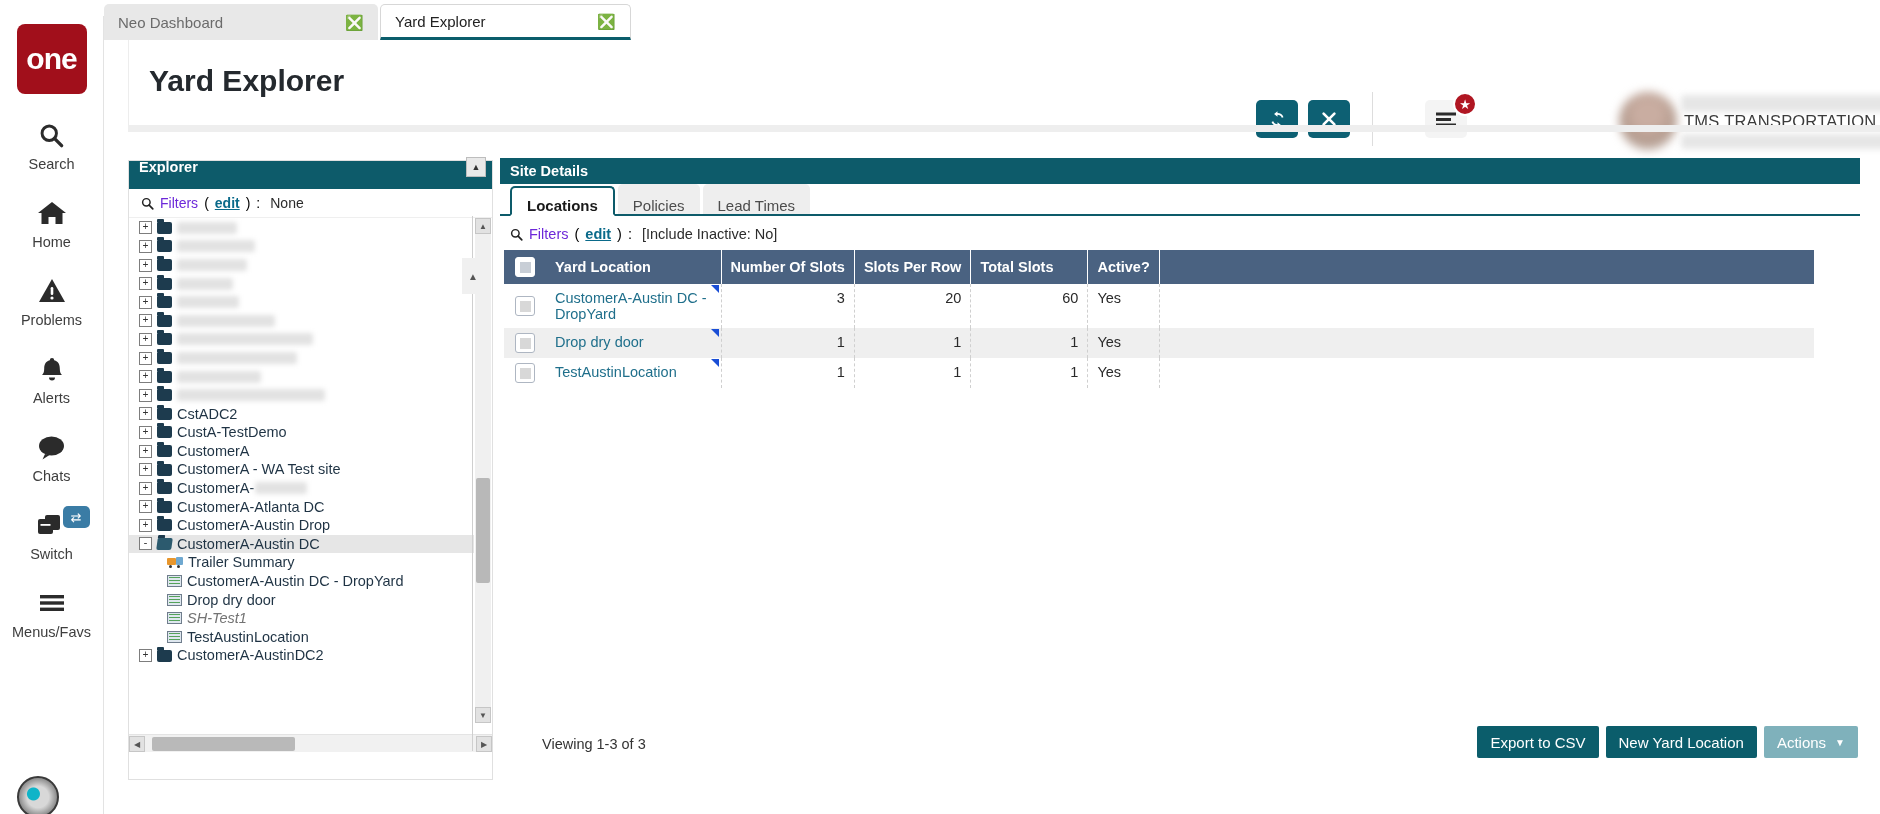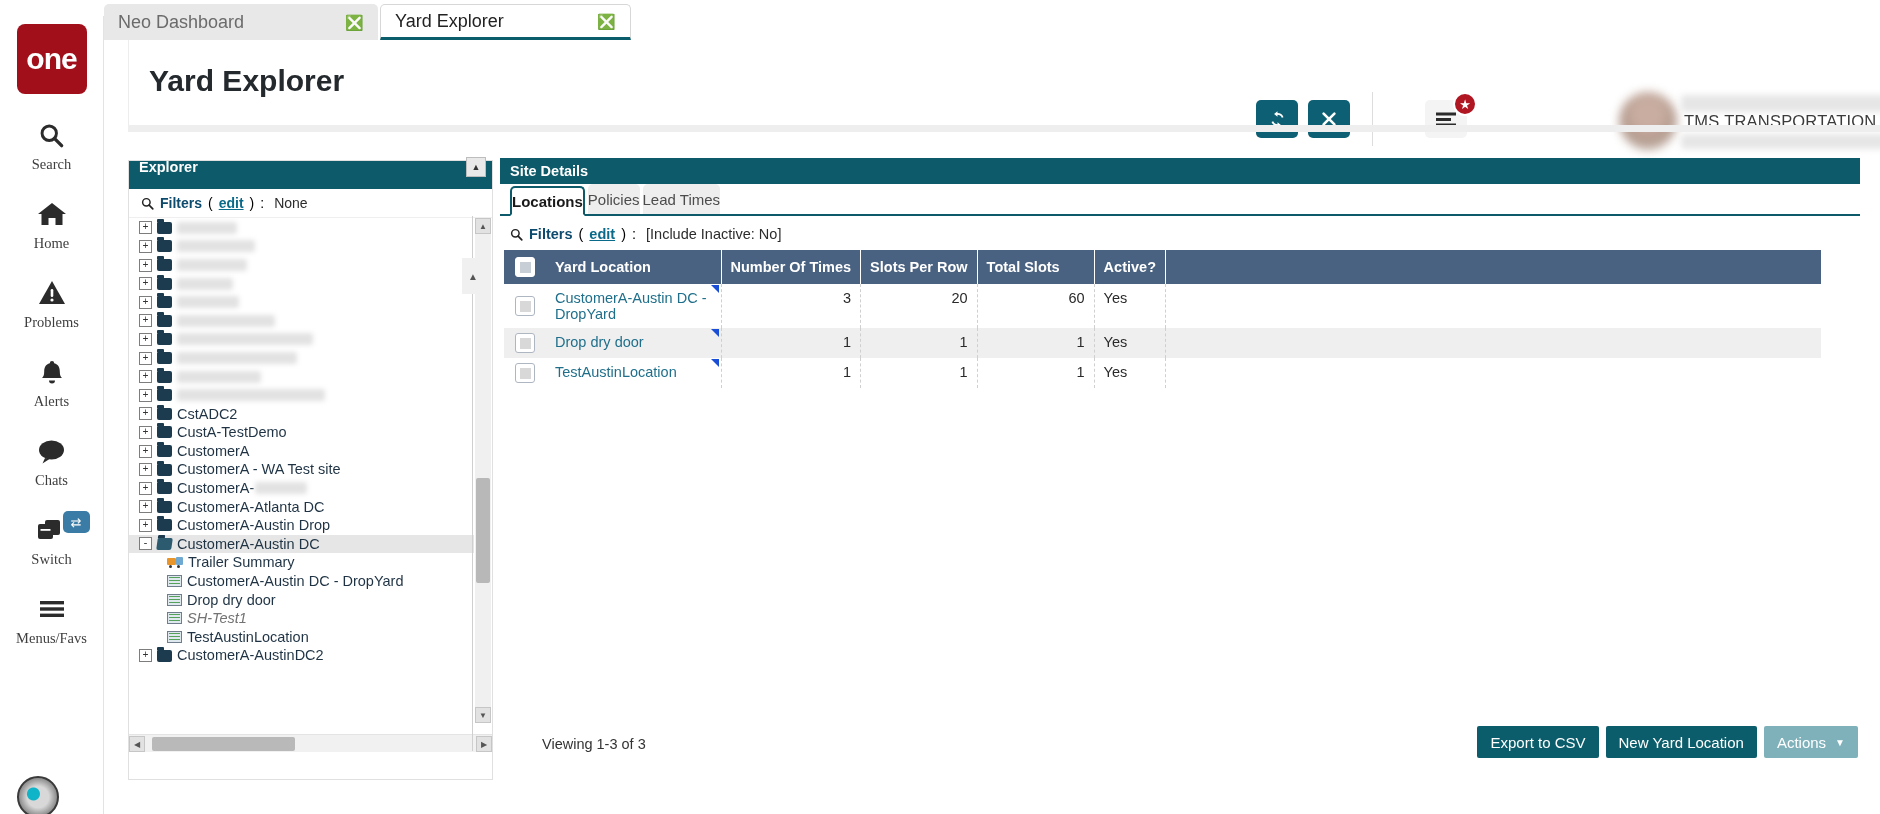--- a/index.html
+++ b/index.html
@@ -28,21 +28,21 @@
   .rail-item {
     width:104px; display:flex; flex-direction:column; align-items:center;
     margin-top:24px; cursor:pointer; position:relative;
   }
   .rail-item .glyph {
     color:#2b2b2b; line-height:1; display:flex; align-items:center; justify-content:center;
     height:34px;
   }
   .rail-item .rail-label {
     font-size:14.5px; color:#3e3e3e; margin-top:4px;
-    font-family:Liberation Serif, serif;
+    font-family:Liberation Sans, sans-serif;
   }
   .switch-badge {
     position:absolute; right:14px; top:-2px; width:27px; height:22px;
     background:#3a7ca5; border-radius:5px; color:#fff;
     display:flex; align-items:center; justify-content:center; font-size:13px;
   }
   #rail-bottom-avatar {
     position:absolute; bottom:12px; left:17px; width:42px; height:42px;
     border-radius:50%;
     background:
@@ -55,21 +55,21 @@
   #tabbar {
     position:absolute; left:104px; top:0; width:1776px; height:40px;
     background:#ffffff;
   }
   .tab {
     position:absolute; top:4px; height:36px;
     display:flex; align-items:center; cursor:pointer;
     border-top-left-radius:5px; border-top-right-radius:5px;
     padding:0 14px;
   }
-  .tab .tab-label { font-size:18px; white-space:nowrap; }
+  .tab .tab-label { font-size:15px; white-space:nowrap; }
   .tab .tab-close {
     margin-left:auto; padding-left:18px; font-size:15px; line-height:1;
     display:flex; align-items:center;
   }
   #tab-0 {
     left:0; width:274px; background:#e8e8e8; color:#6b6b6b;
   }
   #tab-0 .tab-close { color:#8e8e8e; }
   #tab-1 {
     left:276px; width:251px; background:#ffffff; color:#222;
@@ -140,21 +140,21 @@
   #explorer-collapse {
     margin-left:auto; width:20px; height:20px; background:#e9e9e9;
     border:1px solid #bdbdbd; display:flex; align-items:center;
     justify-content:center; font-size:9px; color:#333; cursor:pointer;
   }
   #explorer-filters {
     height:29px; display:flex; align-items:center; gap:6px; padding:0 12px;
     font-size:14px; border-bottom:1px solid #efefef;
   }
   .filters-icon { font-size:14px; color:#222; }
-  .filters-lbl { font-weight:bold; color:#0c4a6e; }
+  .filters-lbl { font-weight:normal; color:#6d28d9; }
   .filters-edit { color:#0a6a8a; text-decoration:underline; font-weight:bold; cursor:pointer; }
   .filters-val { color:#2c2c2c; margin-left:4px; }
 
   #tree-viewport {
     position:absolute; left:0; top:57px; width:363px; height:505px;
     overflow:hidden;
   }
   #tree {
     position:absolute; left:0; top:-18px; width:345px;
   }
@@ -234,21 +234,21 @@
   }
   #sd-header {
     height:26px; background:#0d5b6a; display:flex; align-items:center; padding-left:10px;
   }
   #sd-title { color:#fff; font-size:14.5px; font-weight:bold; }
   #sd-tabs {
     height:32px; background:#fff; display:flex; align-items:flex-end;
     border-bottom:2px solid #0d5b6a; padding-left:10px; gap:3px;
   }
   .sdtab {
-    height:30px; padding:0 0; display:flex; align-items:center;
+    height:30px; padding:0 15px; display:flex; align-items:flex-end;
     font-size:15px; cursor:pointer;
     border-top-left-radius:5px; border-top-right-radius:5px;margin-top:19px;
   }
   .sdtab.inactive { background:#eeeeee; color:#4c4c4c; }
   .sdtab.active {
     background:#fff; color:#1a1a1a; font-weight:bold;
     border:2px solid #0d5b6a; border-bottom:2px solid #fff;
     margin-bottom:-2px;
   }
   #sd-body { position:relative; height:564px; background:#fff; }
@@ -694,21 +694,21 @@
 
       <table id="loc-table">
         <thead>
           <tr>
             <th class="chk">
               <span class="cellchk">
                   <span class="inner"></span>
                 </span>
             </th>
             <th style="width:175px">Yard Location</th>
-            <th class="numh" style="width:119px">Number Of Times</th>
+            <th class="numh" style="width:119px">Number Of Slots</th>
             <th class="numh" style="width:115px">Slots Per Row</th>
             <th class="numh" style="width:117px">Total Slots</th>
             <th class="numh" style="width:68px">Active?</th>
             <th style="width:655px; border-right:none;"></th>
           </tr>
         </thead>
         <tbody id="loc-tbody">
             <tr class="">
               <td class="chk"><span class="cellchk">
                   <span class="inner"></span>

